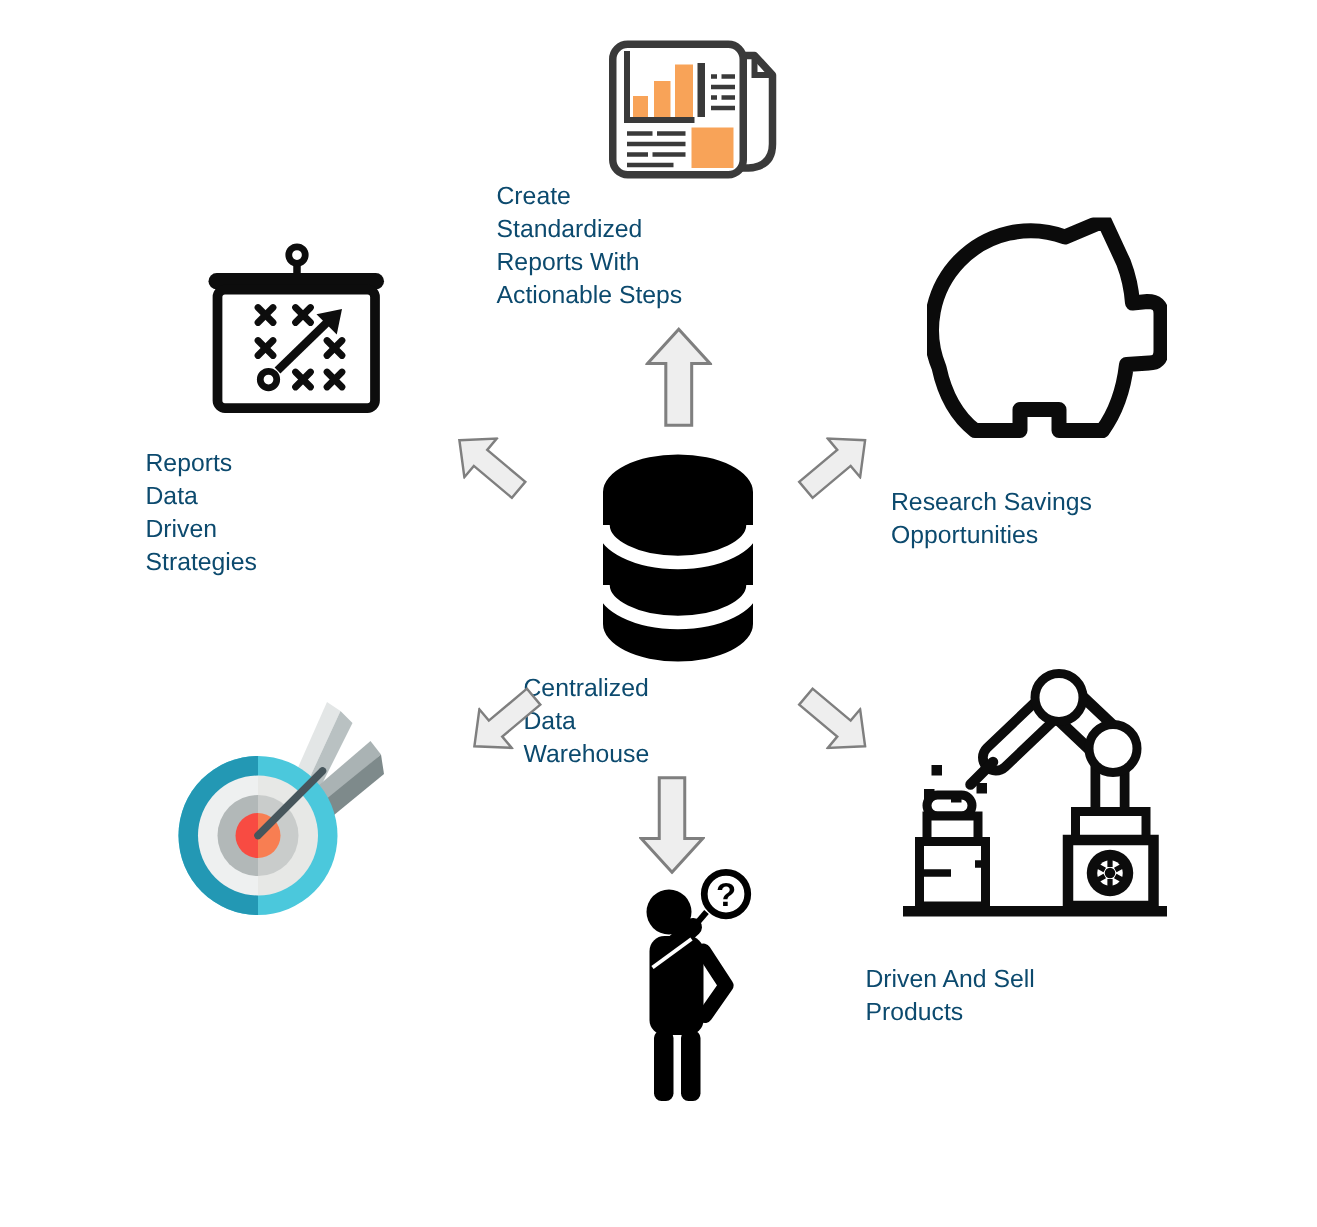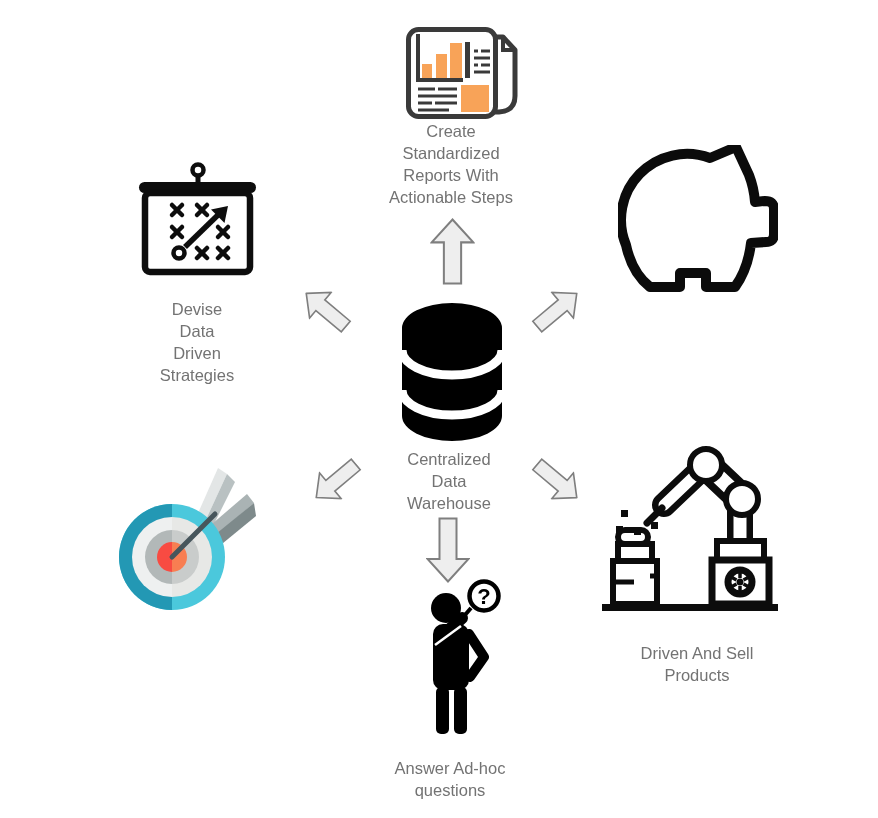--- a/index.html
+++ b/index.html
@@ -3,25 +3,24 @@
 <meta charset="utf-8">
 <style>
   html,body{margin:0;padding:0;background:#ffffff;}
   .canvas{
     position:relative;width:878px;height:818px;background:#ffffff;overflow:hidden;
     font-family:"Liberation Sans", sans-serif;
   }
   .abs{position:absolute;}
   .label{
     position:absolute;
-    text-align:center;
     white-space:pre-line;
     font-size:16.5px;
     line-height:22px;
-    color:#737373;
+    color:#0c4a6e;
   }
   .arrow{position:absolute;}
   .r-n50{transform:rotate(-50deg);}
   .r-p50{transform:rotate(50deg);}
   .r-n130{transform:rotate(-130deg);}
   .r-p130{transform:rotate(130deg);}
   .r-180{transform:rotate(180deg);}
 </style>
 </head>
 <body>
@@ -89,33 +88,35 @@
         <line x1="96" y1="65" x2="86" y2="75"></line>
       <line x1="65" y1="86" x2="75" y2="96"></line>
         <line x1="75" y1="86" x2="65" y2="96"></line>
       <line x1="86" y1="86" x2="96" y2="96"></line>
         <line x1="96" y1="86" x2="86" y2="96"></line>
     </g>
     <circle cx="47" cy="91" r="5.5" fill="#ffffff" stroke="#0d0d0d" stroke-width="4.5"></circle>
     <line x1="53" y1="85" x2="87" y2="52" stroke="#0d0d0d" stroke-width="5.5"></line>
     <polygon points="96,44 79,47.5 92.5,61" fill="#0d0d0d"></polygon>
   </svg>
-  <div class="label" style="left:97px;top:298px;width:200px">Devise
+  <div class="label" style="left:97px;top:298px;width:200px">Reports
 Data
 Driven
 Strategies</div>
 
   <svg class="abs" style="left:618px;top:145px" width="160" height="150" viewBox="0 0 160 150">
     <path d="M92 13 L118 2 L131 30 Q136 43 137 57
              L147 56 Q156 56 156 64 L156 89 Q156 97 148 97 L133 98
              Q130 124 117 142
              L88 142 L88 128 L62 128 L62 142 L32 142
              Q14 128 8 100
              A66 66 0 0 1 92 13 Z" fill="#ffffff" stroke="#0b0b0b" stroke-width="10" stroke-linejoin="round" stroke-linecap="round"></path>
   </svg>
+  <div class="label" style="left:594px;top:324px;width:240px">Research Savings
+Opportunities</div>
 
   <svg class="abs" style="left:398px;top:301px" width="108" height="142" viewBox="0 0 108 142">
     <path d="M4 27 A50 25 0 0 1 104 27 L104 115 A50 25 0 0 1 4 115 Z" fill="#000000"></path>
     <path d="M4 49 A50 25 0 0 0 104 49" fill="none" stroke="#ffffff" stroke-width="9"></path>
     <path d="M4 89 A50 25 0 0 0 104 89" fill="none" stroke="#ffffff" stroke-width="9"></path>
   </svg>
   <div class="label" style="left:349px;top:448px;width:200px">Centralized
 Data
 Warehouse</div>
 
@@ -204,22 +205,20 @@
 
     <circle cx="26" cy="31" r="15" fill="#000000"></circle>
 
     <rect x="16" y="110" width="13" height="47" rx="5" fill="#000000"></rect>
     <rect x="34" y="110" width="13" height="47" rx="5" fill="#000000"></rect>
 
     <line x1="51" y1="31" x2="45" y2="38" stroke="#000000" stroke-width="4"></line>
     <circle cx="64" cy="19" r="14.5" fill="#ffffff" stroke="#000000" stroke-width="4.5"></circle>
     <text x="64" y="27" font-size="22" font-weight="bold" text-anchor="middle" font-family="Liberation Sans, sans-serif" fill="#000000">?</text>
   </svg>
-  <div class="label" style="left:330px;top:757px;width:240px">Answer Ad-hoc
-questions</div>
 
   <svg class="arrow" style="left:430px;top:218px" width="45" height="67" viewBox="0 0 44 66">
       <use href="#block-arrow"></use>
     </svg>
   <svg class="arrow r-n50" style="left:308px;top:282px" width="36" height="56" viewBox="0 0 44 66">
       <use href="#block-arrow"></use>
     </svg>
   <svg class="arrow r-p50" style="left:539px;top:282px" width="36" height="56" viewBox="0 0 44 66">
       <use href="#block-arrow"></use>
     </svg>

